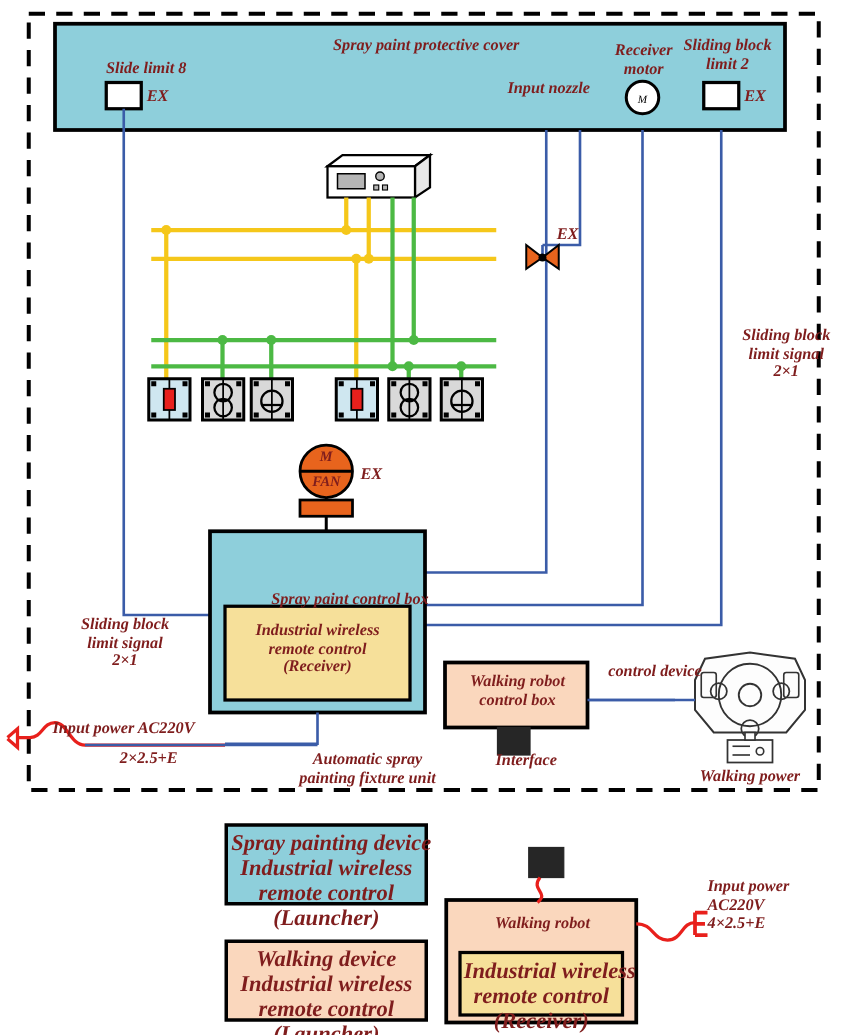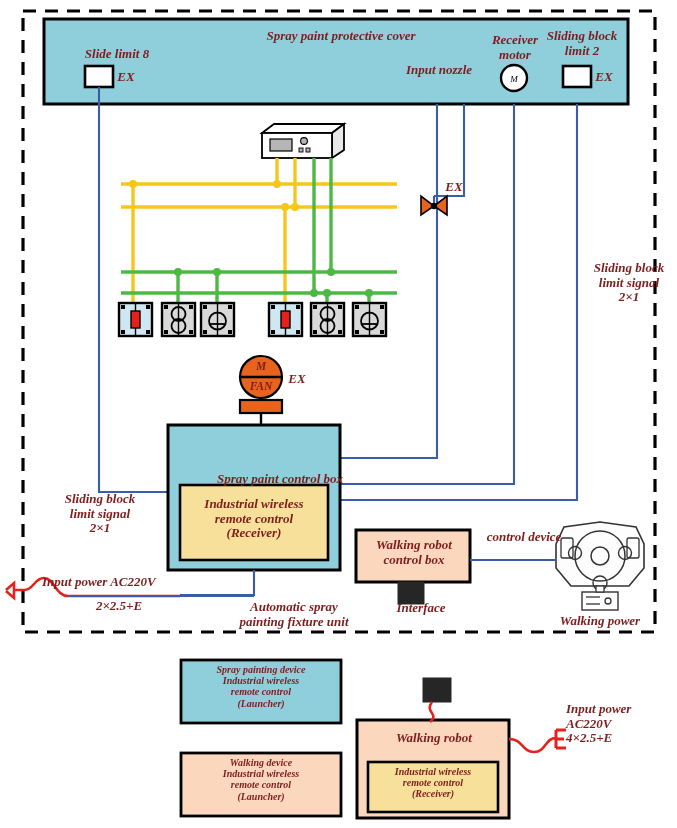--- a/index.html
+++ b/index.html
@@ -4,21 +4,21 @@
 <style>
   html,body{margin:0;padding:0;background:#ffffff;}
   body{font-family:"Liberation Serif","DejaVu Serif",serif;}
   #stage{position:relative;width:677px;height:828px;background:#fff;overflow:hidden;}
   svg{position:absolute;left:0;top:0;width:677px;height:828px;}
   .lbl{position:absolute;font-style:italic;font-weight:bold;color:#7f1d1d;line-height:1.12;
        white-space:pre;text-align:center;}
   .lbl.left{text-align:left;}
   .f13{font-size:13px;}
   .f11{font-size:11.5px;}
-  .f12b{font-size:10px;}
+  .f12b{font-size:18px;}
 </style>
 </head>
 <body>
 
 <div id="stage">
 
 <svg viewBox="0 0 677 828">
   <defs>
     <pattern id="blank" width="1" height="1"></pattern>
   </defs>

